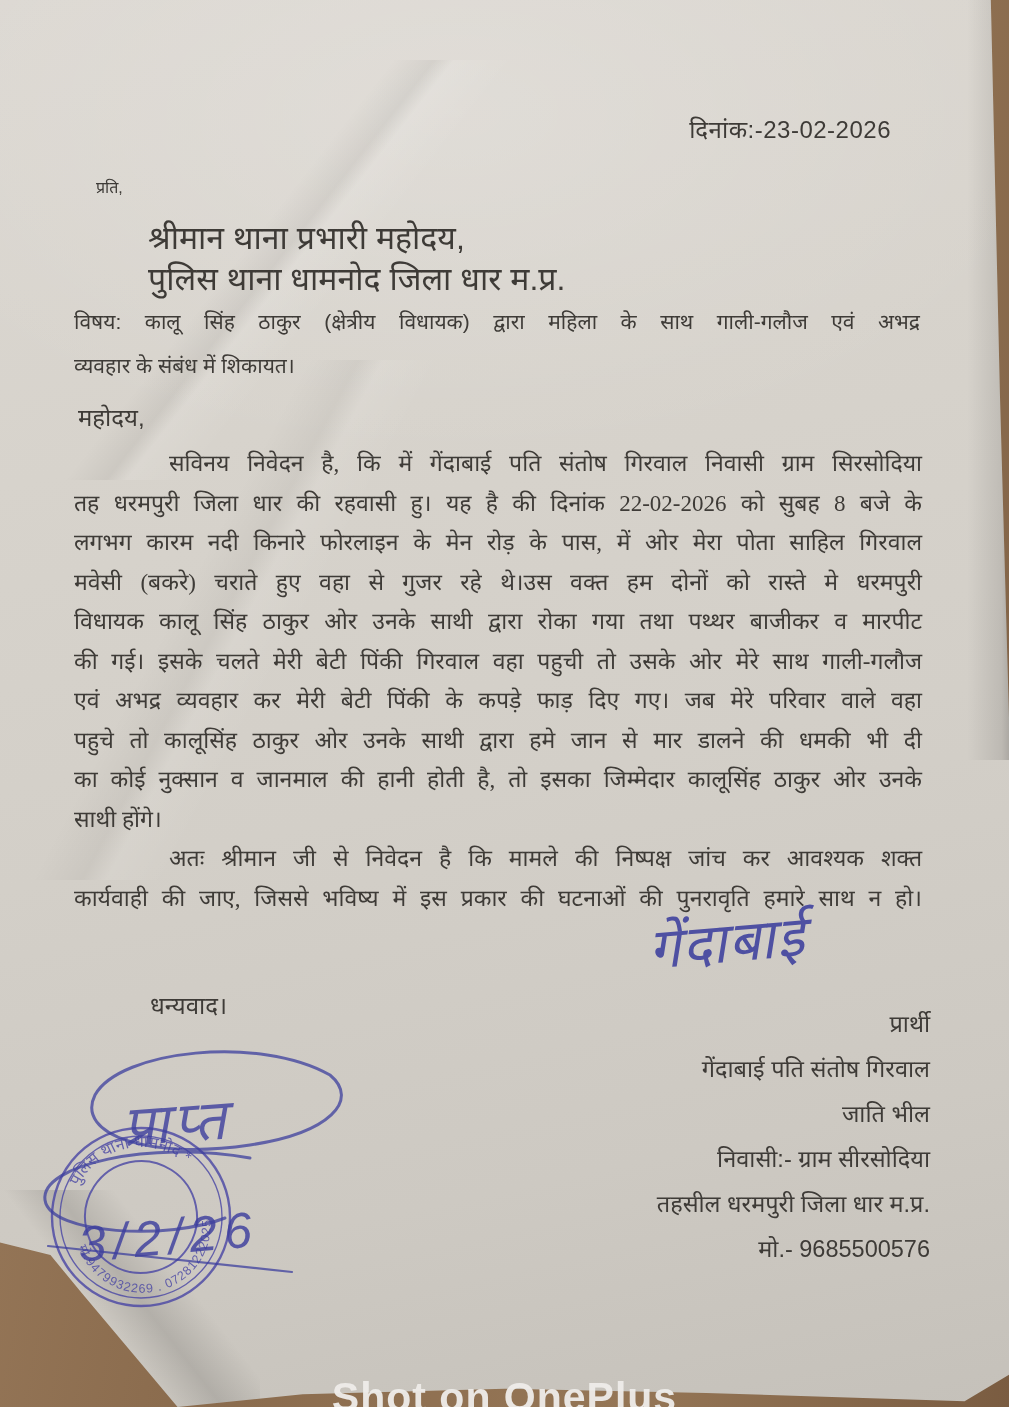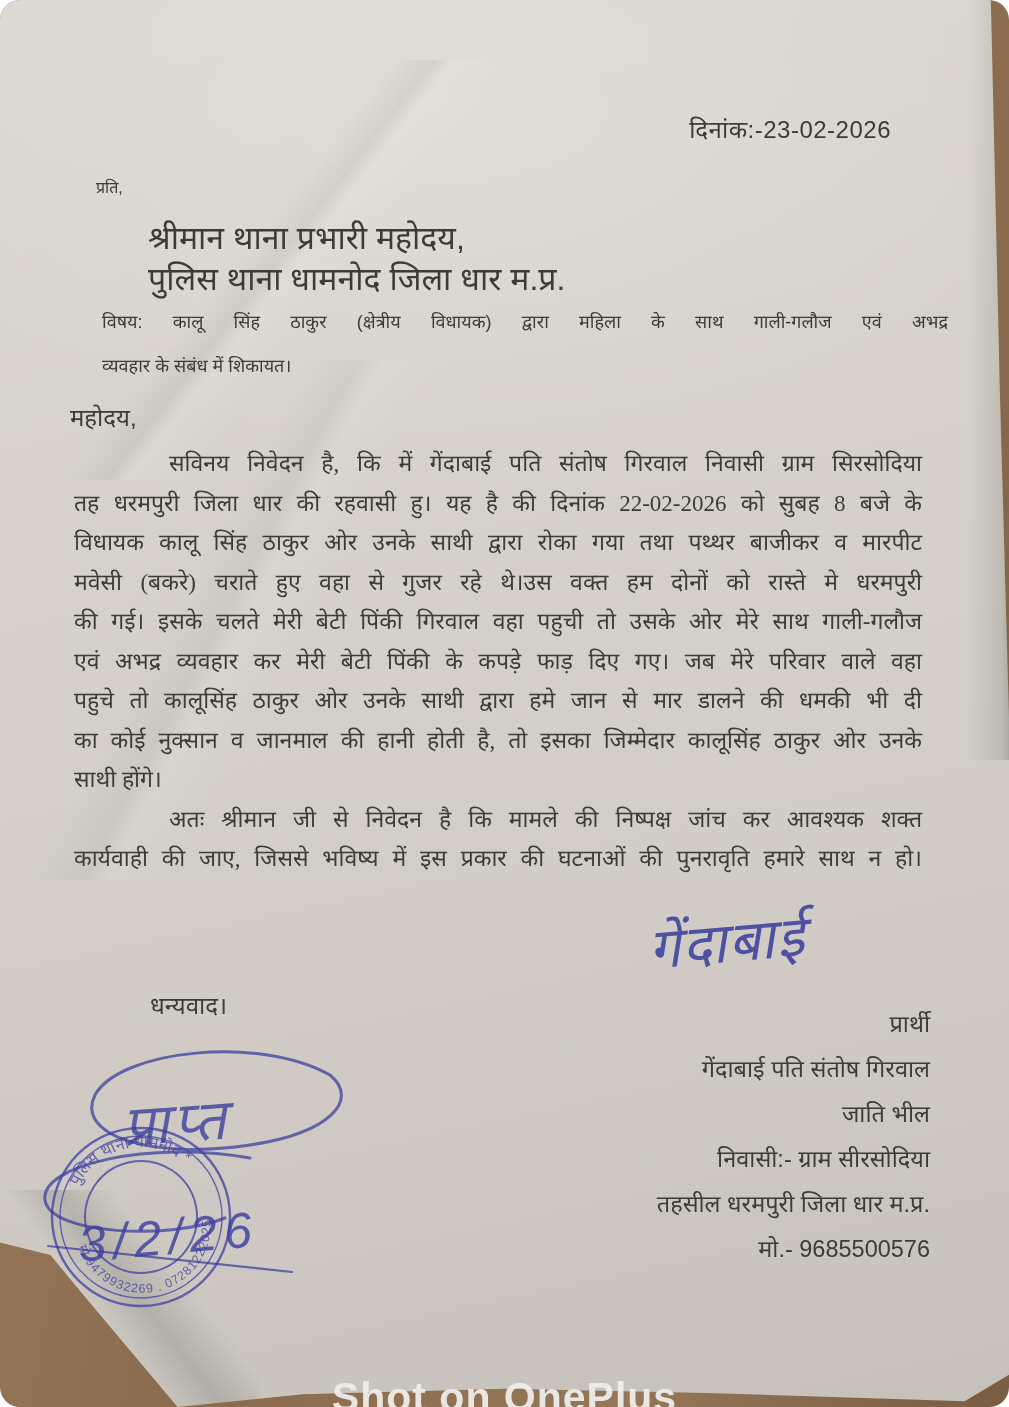--- a/index.html
+++ b/index.html
@@ -1,41 +1,41 @@
 <!DOCTYPE html>
 <html><head>
 <meta charset="utf-8">
 <style>
   html,body{margin:0;padding:0;}
   body{font-family:"Liberation Sans","DejaVu Sans",sans-serif;}
   .photo{position:relative;width:1009px;height:1407px;overflow:hidden;
-    background:linear-gradient(100deg,#9c7d5e 0%,#8a6b4d 35%,#957656 70%,#7a5c41 100%);border-radius:20px;}
+    background:linear-gradient(100deg,#9c7d5e 0%,#8a6b4d 35%,#957656 70%,#7a5c41 100%);}
   
   .paper{position:absolute;inset:0;
     background:
       radial-gradient(ellipse 900px 500px at 45% 8%, rgba(255,255,255,.16), rgba(255,255,255,0) 70%),
       linear-gradient(168deg,#dcd8d2 0%,#d7d3cc 30%,#d3cfc8 55%,#cdc9c2 80%,#c5c1ba 100%);
     clip-path:polygon(0 0,98.2% 0,99.1% 28%,100% 51%,100% 97.7%,95.6% 99.6%,70% 99%,50% 98.7%,30% 99.1%,17.6% 100%,8.1% 91.9%,5% 89.2%,0 88.3%);}
   .crease1{position:absolute;left:-80px;top:60px;width:700px;height:420px;pointer-events:none;
     background:linear-gradient(128deg,rgba(0,0,0,0) 46%,rgba(0,0,0,.05) 50%,rgba(255,255,255,.10) 52%,rgba(0,0,0,0) 58%);}
   .crease2{position:absolute;left:-60px;top:360px;width:560px;height:520px;pointer-events:none;
     background:linear-gradient(118deg,rgba(0,0,0,0) 44%,rgba(0,0,0,.04) 50%,rgba(255,255,255,.08) 53%,rgba(0,0,0,0) 60%);}
   .corner-shadow{position:absolute;left:0;top:1190px;width:260px;height:217px;pointer-events:none;
     background:linear-gradient(52deg,rgba(0,0,0,0) 40%,rgba(0,0,0,.12) 52%,rgba(0,0,0,0) 66%);}
   .edge-shadow{position:absolute;right:0;top:0;width:60px;height:760px;pointer-events:none;
     background:linear-gradient(90deg,rgba(0,0,0,0) 30%,rgba(0,0,0,.10) 88%,rgba(0,0,0,.18) 100%);}
 
   
   .typed{color:#3e3b37;font-size:23px;}
   .date{position:absolute;top:112px;right:118px;font-size:24px;letter-spacing:.5px;}
   .to{position:absolute;top:176px;left:96px;font-size:16px;}
   .recipients{position:absolute;top:218px;left:148px;line-height:41px;font-size:32px;}
-  .subject{position:absolute;top:300px;left:74px;width:846px;line-height:44px;font-size:18px;margin-left:28px;}
+  .subject{position:absolute;top:300px;left:74px;width:846px;line-height:44px;font-size:21px;}
   .subject .fill{text-align:justify;text-align-last:justify;}
-  .salutation{position:absolute;top:400px;left:70px;font-size:24px;}
+  .salutation{position:absolute;top:400px;left:78px;font-size:24px;}
   .body-block{position:absolute;top:444px;left:74px;width:848px;line-height:39.5px;font-size:23px;}
   .body-block .line{text-align:justify;text-align-last:justify;font-family:Liberation Serif, serif;}
   .body-block .line.indent{text-indent:95px;}
   .body-block .line.no-stretch{text-align-last:left;}
   .thanks{position:absolute;top:988px;left:150px;font-size:24px;}
   .applicant{position:absolute;top:1002px;left:582px;width:348px;text-align:right;line-height:45px;font-size:23.5px;}
 
   
   .ink{color:#3d3f9e;}
   .signature{position:absolute;top:902px;left:648px;font-size:56px;transform:rotate(-5deg);
@@ -73,22 +73,23 @@
     <div class="typed subject">
       <div class="fill">विषय: कालू सिंह ठाकुर (क्षेत्रीय विधायक) द्वारा महिला के साथ गाली-गलौज एवं अभद्र</div>
       <div>व्यवहार के संबंध में शिकायत।</div>
     </div>
 
     <div class="typed salutation">महोदय,</div>
 
     <div class="typed body-block">
       <div class="line indent">सविनय निवेदन है, कि में गेंदाबाई पति संतोष गिरवाल निवासी ग्राम सिरसोदिया</div>
       <div class="line">तह धरमपुरी जिला धार की रहवासी हु। यह है की दिनांक 22-02-2026 को सुबह 8 बजे के</div>
+      <div class="line">लगभग कारम नदी किनारे फोरलाइन के मेन रोड़ के पास, में ओर मेरा पोता साहिल गिरवाल</div>
+      <div class="line">मवेसी (बकरे) चराते हुए वहा से गुजर रहे थे।उस वक्त हम दोनों को रास्ते मे धरमपुरी</div>
       <div class="line">विधायक कालू सिंह ठाकुर ओर उनके साथी द्वारा रोका गया तथा पथ्थर बाजीकर व मारपीट</div>
-      <div class="line">मवेसी (बकरे) चराते हुए वहा से गुजर रहे थे।उस वक्त हम दोनों को रास्ते मे धरमपुरी</div>
       <div class="line">की गई। इसके चलते मेरी बेटी पिंकी गिरवाल वहा पहुची तो उसके ओर मेरे साथ गाली-गलौज</div>
       <div class="line">एवं अभद्र व्यवहार कर मेरी बेटी पिंकी के कपड़े फाड़ दिए गए। जब मेरे परिवार वाले वहा</div>
       <div class="line">पहुचे तो कालूसिंह ठाकुर ओर उनके साथी द्वारा हमे जान से मार डालने की धमकी भी दी</div>
       <div class="line">का कोई नुक्सान व जानमाल की हानी होती है, तो इसका जिम्मेदार कालूसिंह ठाकुर ओर उनके</div>
       <div class="line no-stretch">साथी होंगे।</div>
       <div class="line indent">अतः श्रीमान जी से निवेदन है कि मामले की निष्पक्ष जांच कर आवश्यक शक्त</div>
       <div class="line">कार्यवाही की जाए, जिससे भविष्य में इस प्रकार की घटनाओं की पुनरावृति हमारे साथ न हो।</div>
     </div>
 
     <div class="typed thanks">धन्यवाद।</div>

